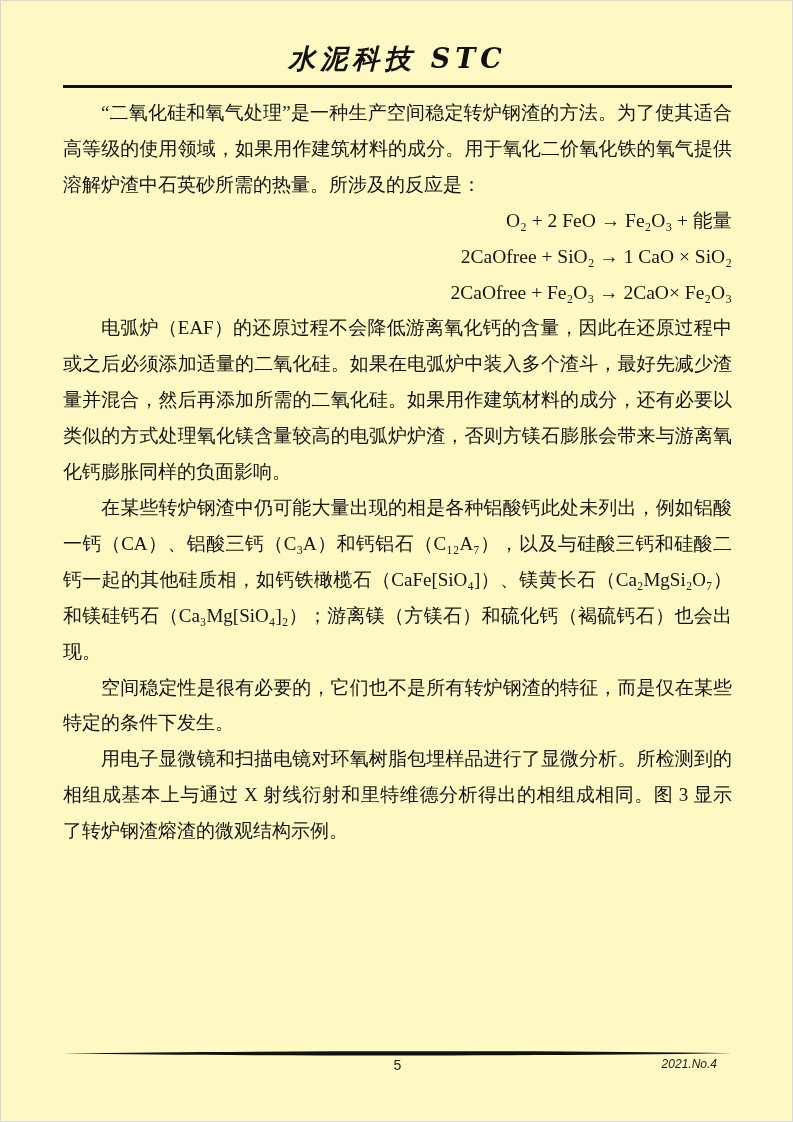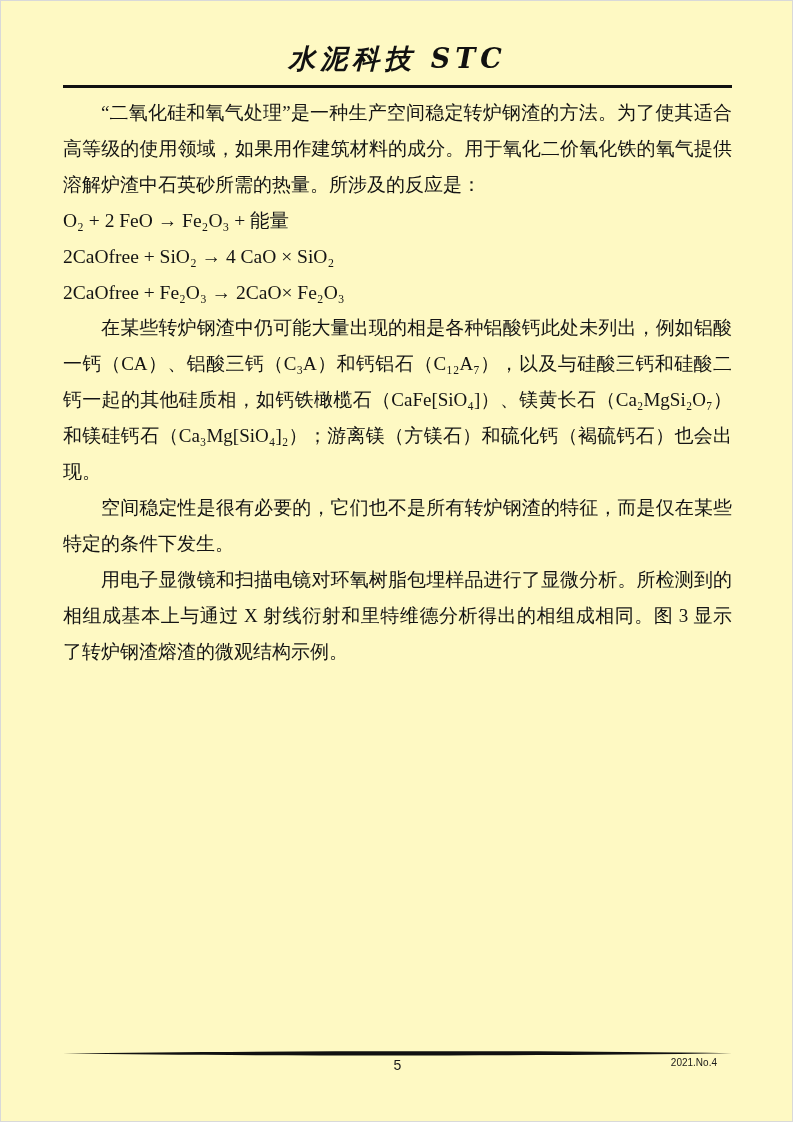--- a/index.html
+++ b/index.html
@@ -52,21 +52,21 @@
     text-align: justify;
     text-justify: inter-ideograph;
     color: #141414;
   }
   .doc-body p {
     margin: 0;
     padding: 0;
     text-indent: 2em;
   }
   .equation-block {
-    text-align: left;
+    text-align: right;
     font-size: 19.5px;
     line-height: 35.9px;
   }
   .equation {
     white-space: nowrap;
   }
   .footer-rule {
     position: absolute;
     top: 1049px;
     left: 62px;
@@ -82,44 +82,46 @@
     text-align: center;
     font-family: "Liberation Sans", "DejaVu Sans", sans-serif;
     font-size: 14px;
     color: #1a1a1a;
   }
   .footer-issue {
     position: absolute;
     top: 1056px;
     right: 75px;
     font-family: "Liberation Sans", "DejaVu Sans", sans-serif;
-    font-size: 10px;
+    font-size: 12px;
     color: #1a1a1a;
+    font-style: italic;
   }
 </style>
 </head>
 <body>
 
 <div class="page">
 
   <h1 class="journal-title">水泥科技 STC</h1>
 
   <div class="header-rule"></div>
 
   <div class="doc-body">
 
     <p>“二氧化硅和氧气处理”是一种生产空间稳定转炉钢渣的方法。为了使其适合高等级的使用领域，如果用作建筑材料的成分。用于氧化二价氧化铁的氧气提供溶解炉渣中石英砂所需的热量。所涉及的反应是：</p>
 
     <div class="equation-block">
       <div class="equation">O₂ + 2 FeO → Fe₂O₃ +  能量</div>
-      <div class="equation">2CaOfree + SiO₂ → 4 CaO × SiO₂</div>
+      <div class="equation">2CaOfree + SiO₂ → 1 CaO × SiO₂</div>
       <div class="equation">2CaOfree + Fe₂O₃ → 2CaO× Fe₂O₃</div>
     </div>
 
 
+    <p>电弧炉（EAF）的还原过程不会降低游离氧化钙的含量，因此在还原过程中或之后必须添加适量的二氧化硅。如果在电弧炉中装入多个渣斗，最好先减少渣量并混合，然后再添加所需的二氧化硅。如果用作建筑材料的成分，还有必要以类似的方式处理氧化镁含量较高的电弧炉炉渣，否则方镁石膨胀会带来与游离氧化钙膨胀同样的负面影响。</p>
 
     <p>在某些转炉钢渣中仍可能大量出现的相是各种铝酸钙此处未列出，例如铝酸一钙（CA）、铝酸三钙（C₃A）和钙铝石（C₁₂A₇），以及与硅酸三钙和硅酸二钙一起的其他硅质相，如钙铁橄榄石（CaFe[SiO₄]）、镁黄长石（Ca₂MgSi₂O₇）和镁硅钙石（Ca₃Mg[SiO₄]₂）；游离镁（方镁石）和硫化钙（褐硫钙石）也会出现。</p>
 
     <p>空间稳定性是很有必要的，它们也不是所有转炉钢渣的特征，而是仅在某些特定的条件下发生。</p>
 
     <p>用电子显微镜和扫描电镜对环氧树脂包埋样品进行了显微分析。所检测到的相组成基本上与通过 X 射线衍射和里特维德分析得出的相组成相同。图 3 显示了转炉钢渣熔渣的微观结构示例。</p>
 
   </div>
 
   <svg class="footer-rule" viewBox="0 0 669 7" preserveAspectRatio="none">

